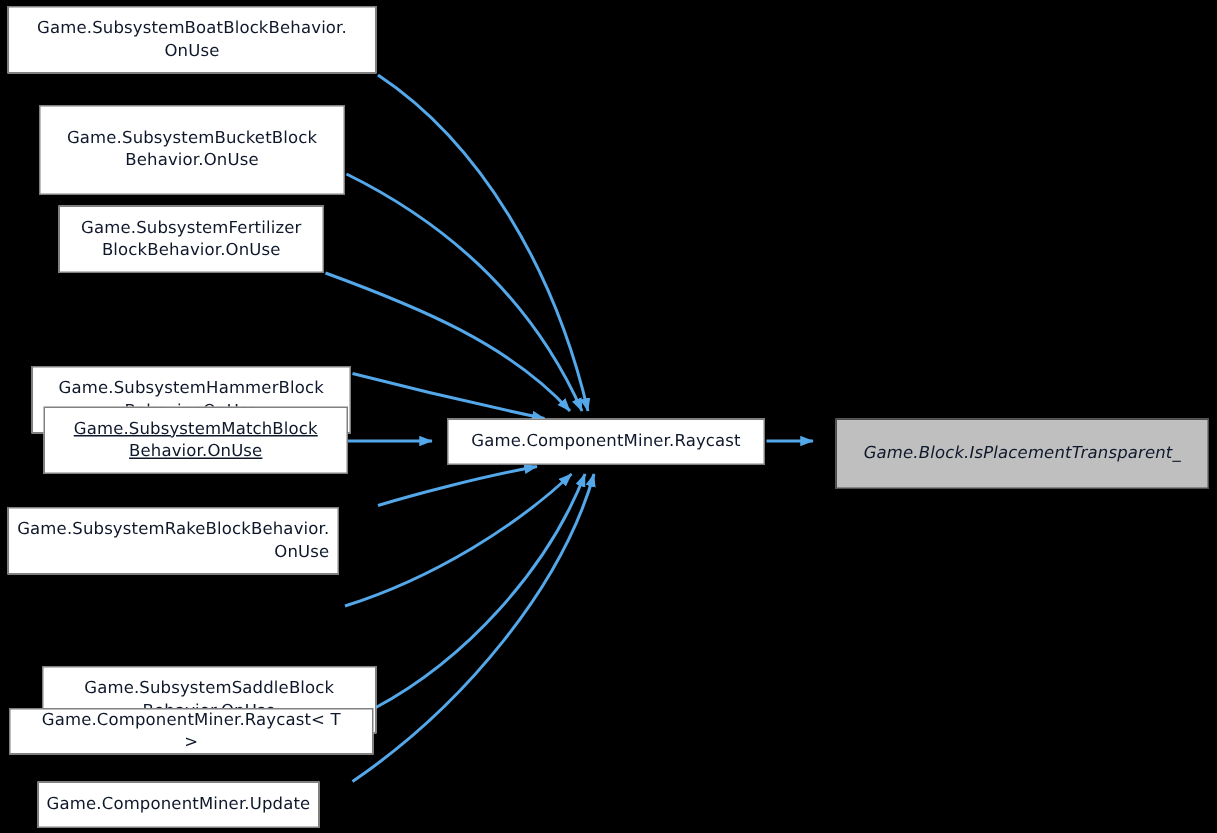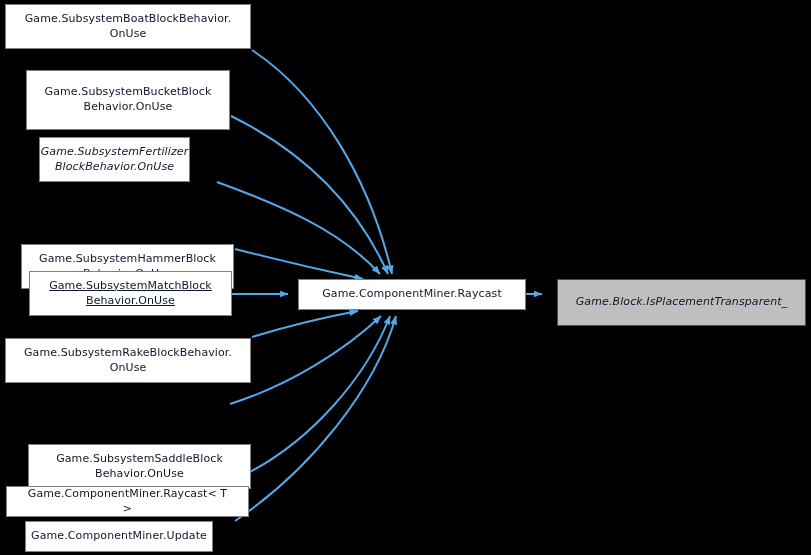--- a/index.html
+++ b/index.html
@@ -68,29 +68,29 @@
         <path d="M 235,521 C 310,470 375,390 396,316" stroke="#54a8ea" marker-end="url(#arrowhead)"></path>
         <path d="M 511,294 L 542,294" stroke="#54a8ea" marker-end="url(#arrowhead)"></path>
       </g>
   </svg>
 
   <div id="node-layer">
       <div class="node" style="left: 5px; top: 4px; width: 246px; height: 45px;">Game.SubsystemBoatBlockBehavior.
 OnUse</div>
       <div class="node" style="left: 26px; top: 70px; width: 204px; height: 60px;">Game.SubsystemBucketBlock
 Behavior.OnUse</div>
-      <div class="node" style="left: 39px; top: 137px; width: 151px; height: 45px; font-style: italic;">Game.SubsystemFertilizer
+      <div class="node" style="left: 39px; top: 137px; width: 177px; height: 45px;">Game.SubsystemFertilizer
 BlockBehavior.OnUse</div>
       <div class="node" style="left: 21px; top: 204px; width: 213px; height: 45px; margin-top: 40px;">Game.SubsystemHammerBlock
 Behavior.OnUse</div>
       <div class="node" style="left: 29px; top: 271px; width: 203px; height: 45px; text-decoration: underline;">Game.SubsystemMatchBlock
 Behavior.OnUse</div>
-      <div class="node" style="left: 5px; top: 338px; width: 246px; height: 45px;">Game.SubsystemRakeBlockBehavior.
+      <div class="node" style="left: 5px; top: 338px; width: 221px; height: 45px; text-align: right;">Game.SubsystemRakeBlockBehavior.
 OnUse</div>
       <div class="node" style="left: 28px; top: 404px; width: 223px; height: 45px; margin-top: 40px;">Game.SubsystemSaddleBlock
 Behavior.OnUse</div>
-      <div class="node" style="left: 6px; top: 486px; width: 243px; height: 31px;">Game.ComponentMiner.Raycast&lt; T &gt;</div>
+      <div class="node" style="left: 6px; top: 472px; width: 243px; height: 31px;">Game.ComponentMiner.Raycast&lt; T &gt;</div>
       <div class="node" style="left: 25px; top: 521px; width: 188px; height: 31px;">Game.ComponentMiner.Update</div>
-      <div class="node" style="left: 298px; top: 279px; width: 228px; height: 31px;">Game.ComponentMiner.Raycast</div>
+      <div class="node" style="left: 298px; top: 279px; width: 212px; height: 31px;">Game.ComponentMiner.Raycast</div>
       <div class="node highlight" style="left: 557px; top: 279px; width: 249px; height: 47px; font-style: italic;">Game.Block.IsPlacementTransparent_</div>
     </div>
 
 </div>
 
 </body></html>

